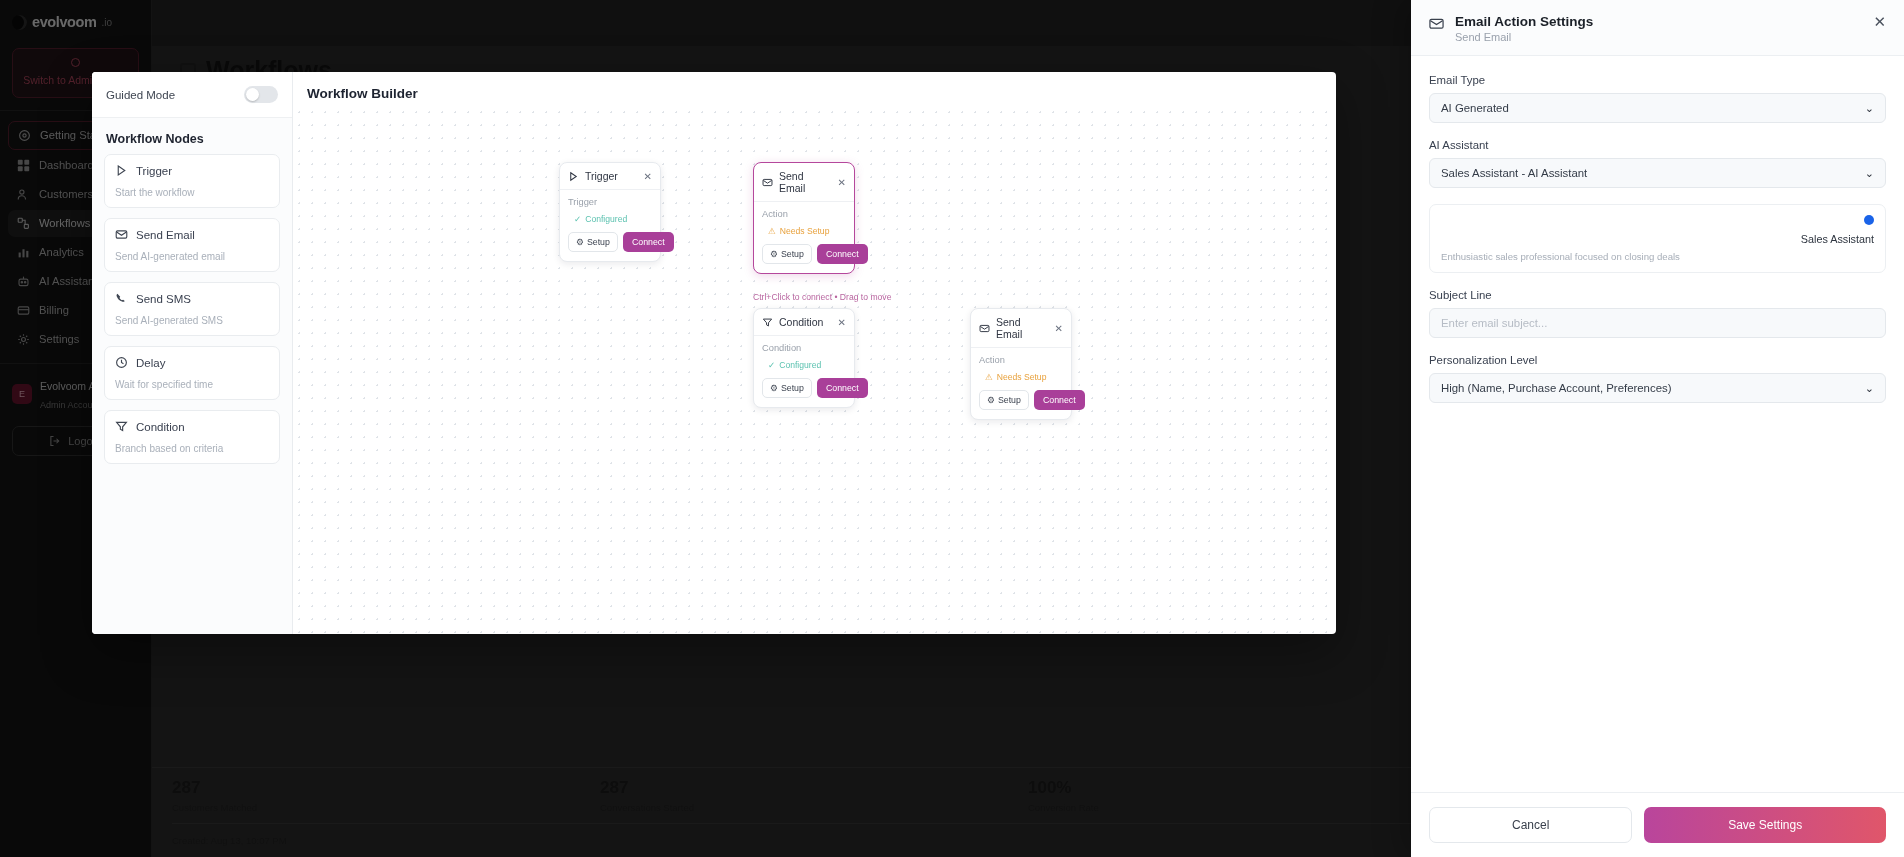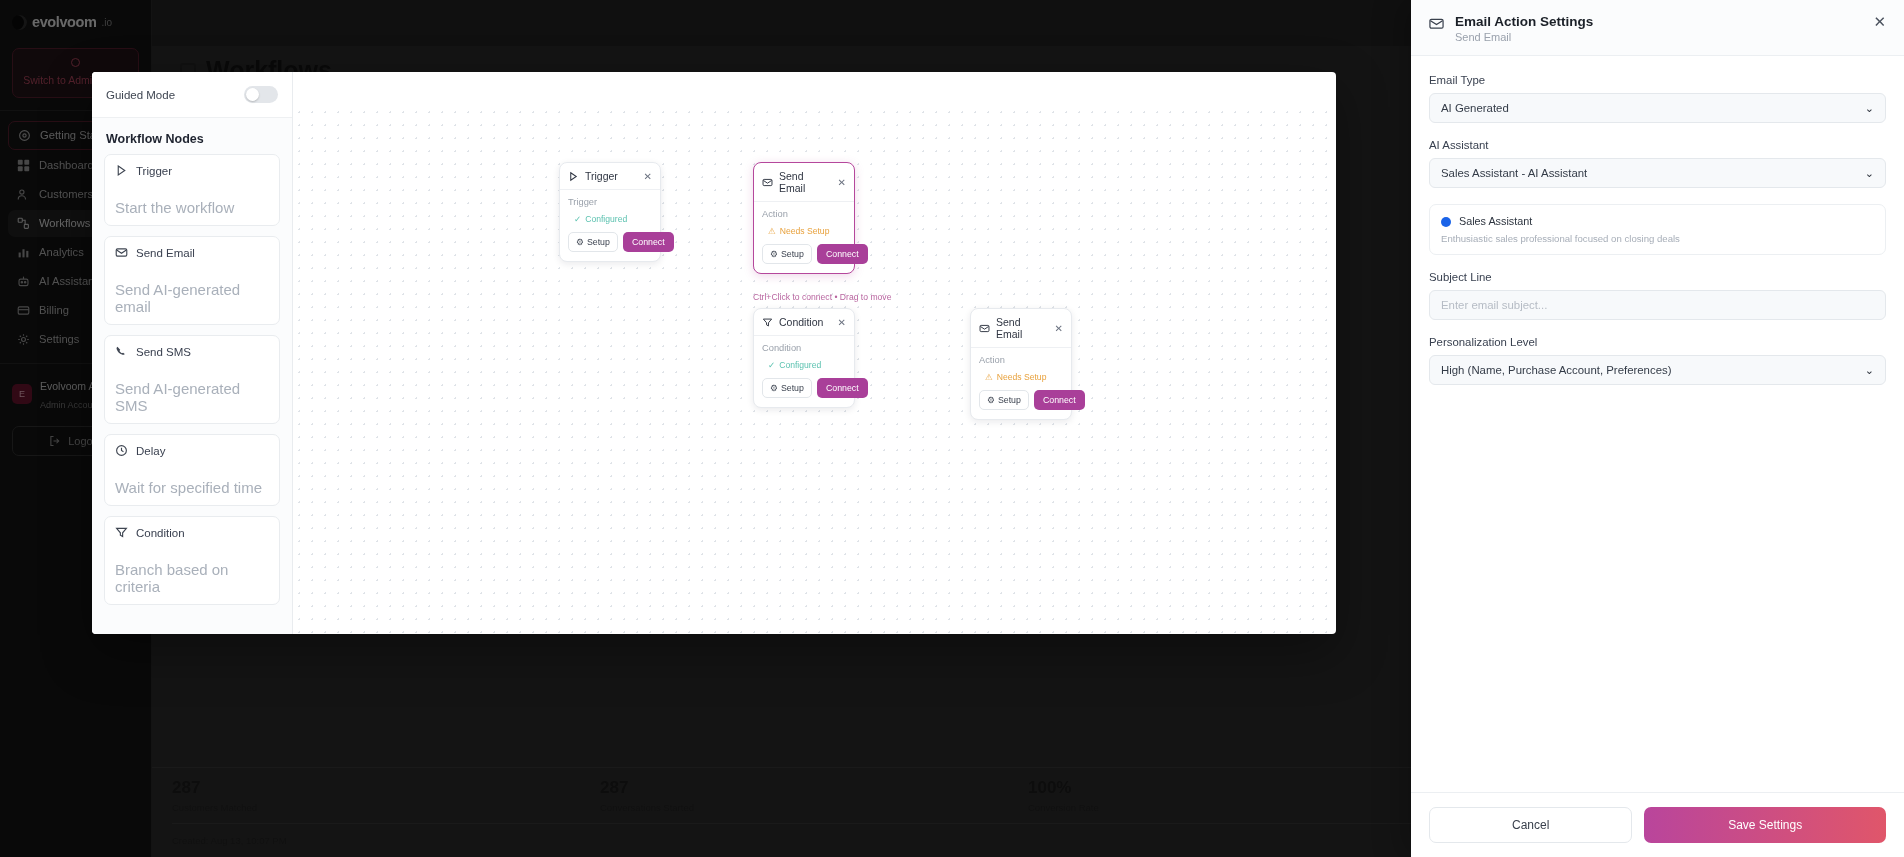--- a/index.html
+++ b/index.html
@@ -87,21 +87,21 @@
   .toggle .knob { position: absolute; left: 2px; top: 2px; width: 13px; height: 13px; border-radius: 50%; background: #fff;
                   box-shadow: 0 1px 2px rgba(0,0,0,.2); }
   .nodes-h { color: #1f2430; font-size: 12.5px; font-weight: 700; padding: 14px 14px 8px 14px; }
   .nodecard {
     margin: 0 12px 10px 12px; border: 1px solid #e9ecef; border-radius: 7px;
     background: #fff; padding: 9px 10px;
   }
   .nodecard-top { display: flex; align-items: center; gap: 8px; }
   .nc-ico { width: 13px; height: 13px; flex: none; color: #3f4652; }
   .nc-title { color: #3a4150; font-size: 11.5px; }
-  .nc-desc { color: #a9b0ba; font-size: 15px; margin-top: 22px; }
+  .nc-desc { color: #a9b0ba; font-size: 10px; margin-top: 10px; }
 
   .m-main { flex: 1; position: relative; }
   .m-main-h { color: #1d2330; font-size: 13.5px; font-weight: 700; padding: 14px 0 0 14px; }
   .canvas {
     position: absolute; left: 0; right: 0; top: 34px; bottom: 0;
     background-image: radial-gradient(#dfe3e8 1px, transparent 1px);
     background-size: 13px 13px;
   }
   .edges { position: absolute; inset: 0; }
 
@@ -152,21 +152,21 @@
 
   .p-body { flex: 1; padding: 18px 18px 0 18px; overflow: hidden; }
   .field-lbl { color: #394150; font-size: 11.4px; margin: 0 0 7px 0; }
   .sel-box {
     border: 1px solid #e4e8ec; border-radius: 6px; background: #f7f9fb; height: 30px;
     display: flex; align-items: center; padding: 0 11px; color: #333b47; font-size: 11.4px;
     margin-bottom: 16px; position: relative;
   }
   .sel-box .chev { margin-left: auto; color: #2c323c; font-size: 11px; }
   .assist-card { border: 1px solid #eceff2; border-radius: 7px; padding: 10px 11px; margin-bottom: 16px; }
-  .assist-top { display: flex; align-items: flex-end; gap: 8px; }
+  .assist-top { display: flex; align-items: flex-end; gap: 8px; flex-direction: column; }
   .assist-dot { width: 10px; height: 10px; border-radius: 50%; background: #1a63e8; flex: none; }
   .assist-nm { color: #2d343f; font-size: 10.8px; }
   .assist-desc { color: #a7aeb8; font-size: 9.6px; margin-top: 6px; }
   .input-box {
     border: 1px solid #e4e8ec; border-radius: 6px; background: #f7f9fb; height: 30px;
     display: flex; align-items: center; padding: 8px 11px; color: #b6bcc5; font-size: 11.4px;
     margin-bottom: 16px;
   }
   .p-foot {
     border-top: 1px solid #eceff2; padding: 14px 18px; display: flex; gap: 12px;
@@ -372,20 +372,21 @@
           <svg class="nc-ico" viewBox="0 0 16 16" fill="none" stroke="currentColor" stroke-width="1.4">
               <path d="M2 3h12l-4.6 5.4V13l-2.8-1.6V8.4z"></path>
             </svg>
           <span class="nc-title">Condition</span>
         </div>
         <div class="nc-desc">Branch based on criteria</div>
       </div>
     </div>
 
     <div class="m-main">
+      <div class="m-main-h">Workflow Builder</div>
 
       <div class="canvas">
 
         <svg class="edges">
           <path d="M368,76 L462,76" stroke="#b5479c" stroke-width="1.6" fill="none"></path>
           <path d="M492,116 L492,175 L460,175 L460,222" stroke="#b5479c" stroke-width="1.6" fill="none"></path>
           <path d="M560,222 L676,222" stroke="#b5479c" stroke-width="1.6" fill="none"></path>
         </svg>
 
         <div class="wnode" style="left:266px; top:56px;">

